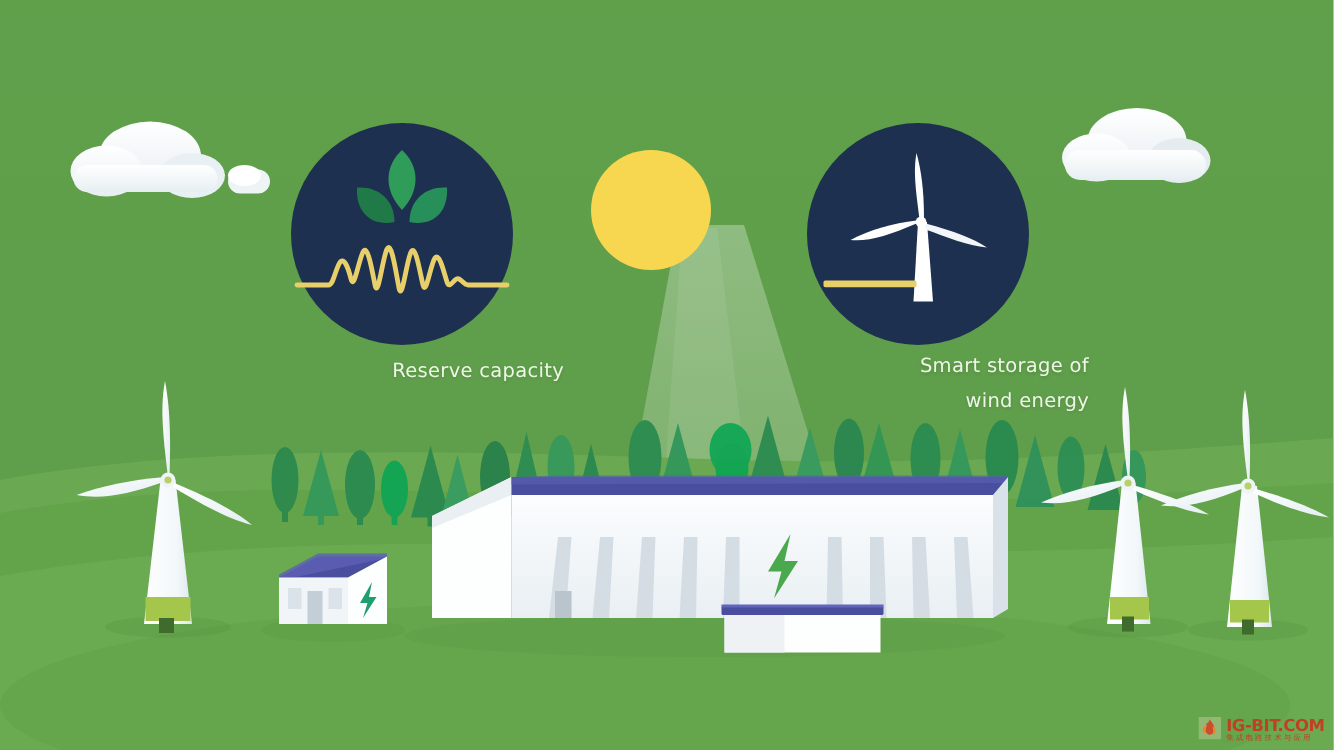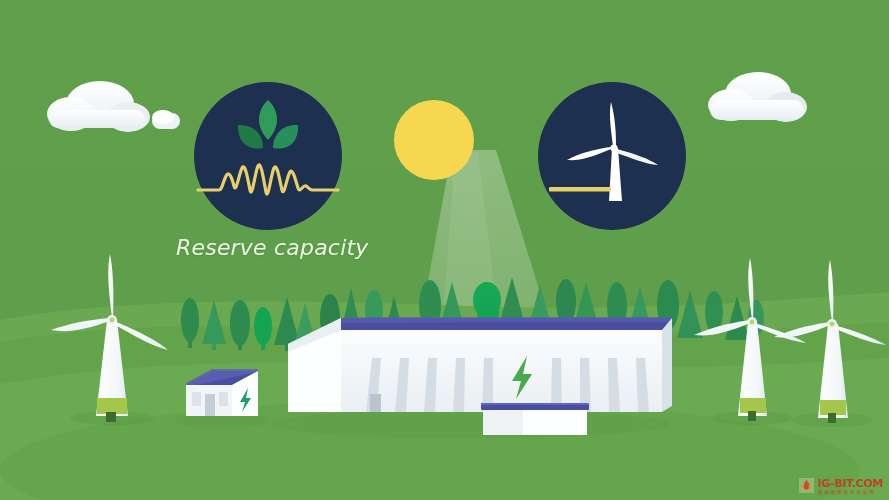--- a/index.html
+++ b/index.html
@@ -18,24 +18,23 @@
   #art {
     position: absolute;
     inset: 0;
     width: 889px;
     height: 500px;
   }
   .label {
     position: absolute;
     color: #eef6e8;
     font-family: "DejaVu Sans", sans-serif;
-    font-style: italic;
-    font-size: 22px;
+    font-size: 13px;
     line-height: 23px;
-    text-align: left;
+    text-align: right;
     letter-spacing: 0.2px;
     white-space: pre-line;
     text-shadow: 0 1px 2px rgba(40,70,30,0.18);
     pointer-events: none;
   }
   #label-reserve {
     left: 176px;
     top: 236px;
     width: 200px;
   }
@@ -307,20 +306,22 @@
         <path d="M611,149 C592,157 580,161 567,160 C580,153 595,149 611,147 Z" fill="#ffffff"></path>
         <path d="M617,149 C636,154 649,159 658,165 C645,164 631,158 617,153 Z" fill="#f2f6f8"></path>
         <circle cx="614" cy="148" r="3.6" fill="#ffffff"></circle>
       </g>
       <rect x="549" y="187" width="62" height="4.5" rx="1.2" fill="#e8cf6a"></rect>
     </g>
   </svg>
 
   <div class="label" id="label-reserve">Reserve capacity</div>
 
+  <div class="label" id="label-wind">Smart storage of
+wind energy</div>
 
   <div id="watermark">
     <span class="wm-mark">
       <svg viewBox="0 0 20 20" width="15" height="15">
         <rect x="0" y="0" width="20" height="20" fill="#f0e3c8" opacity="0.35"></rect>
         <path d="M10,2 C12,6 15,7 14,12 C13,16 9,17 7,14 C5,11 8,9 7,5 C9,6 9,4 10,2 Z" fill="#d8442a"></path>
         <path d="M6,7 C7,10 5,12 6,15 C3,13 3,9 6,7 Z" fill="#e98a2b"></path>
         <path d="M13,8 C16,10 16,14 13,16 C14,13 12,11 13,8 Z" fill="#e98a2b"></path>
       </svg>
     </span>

